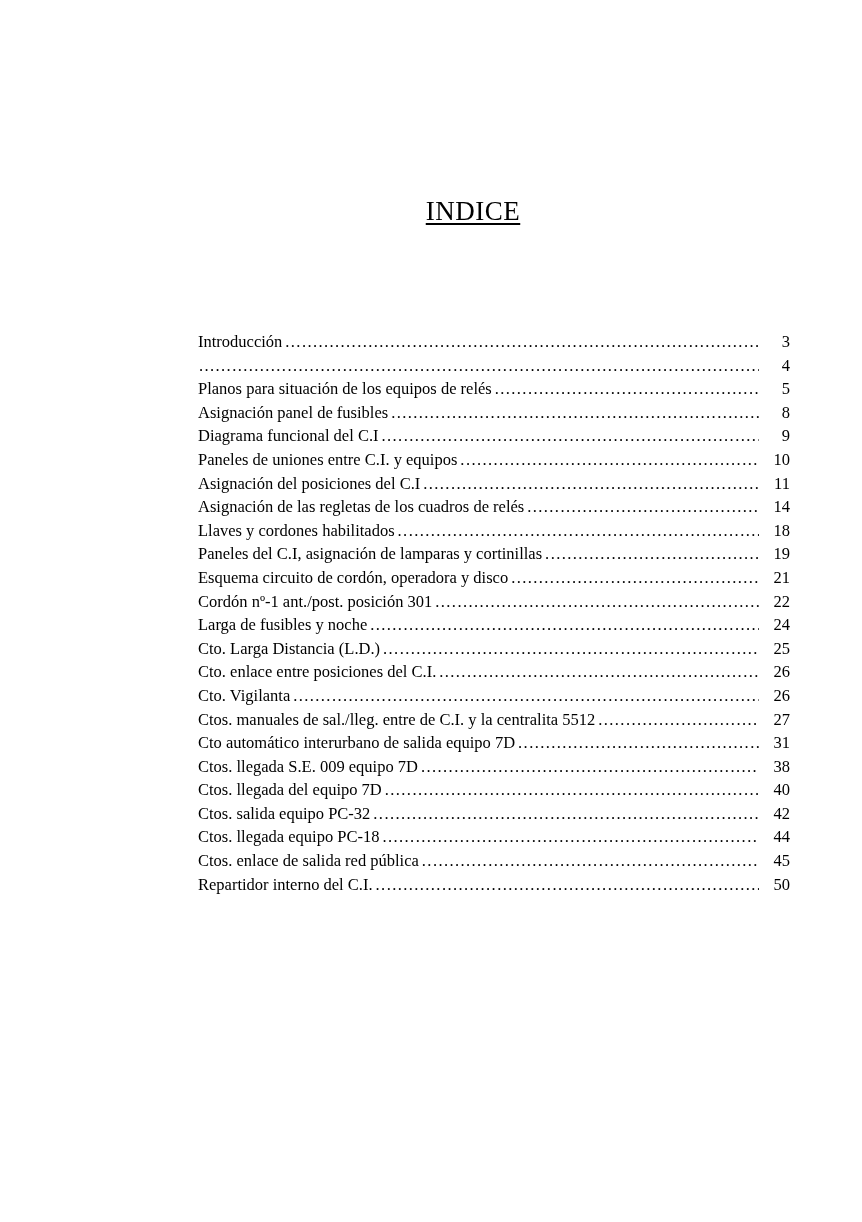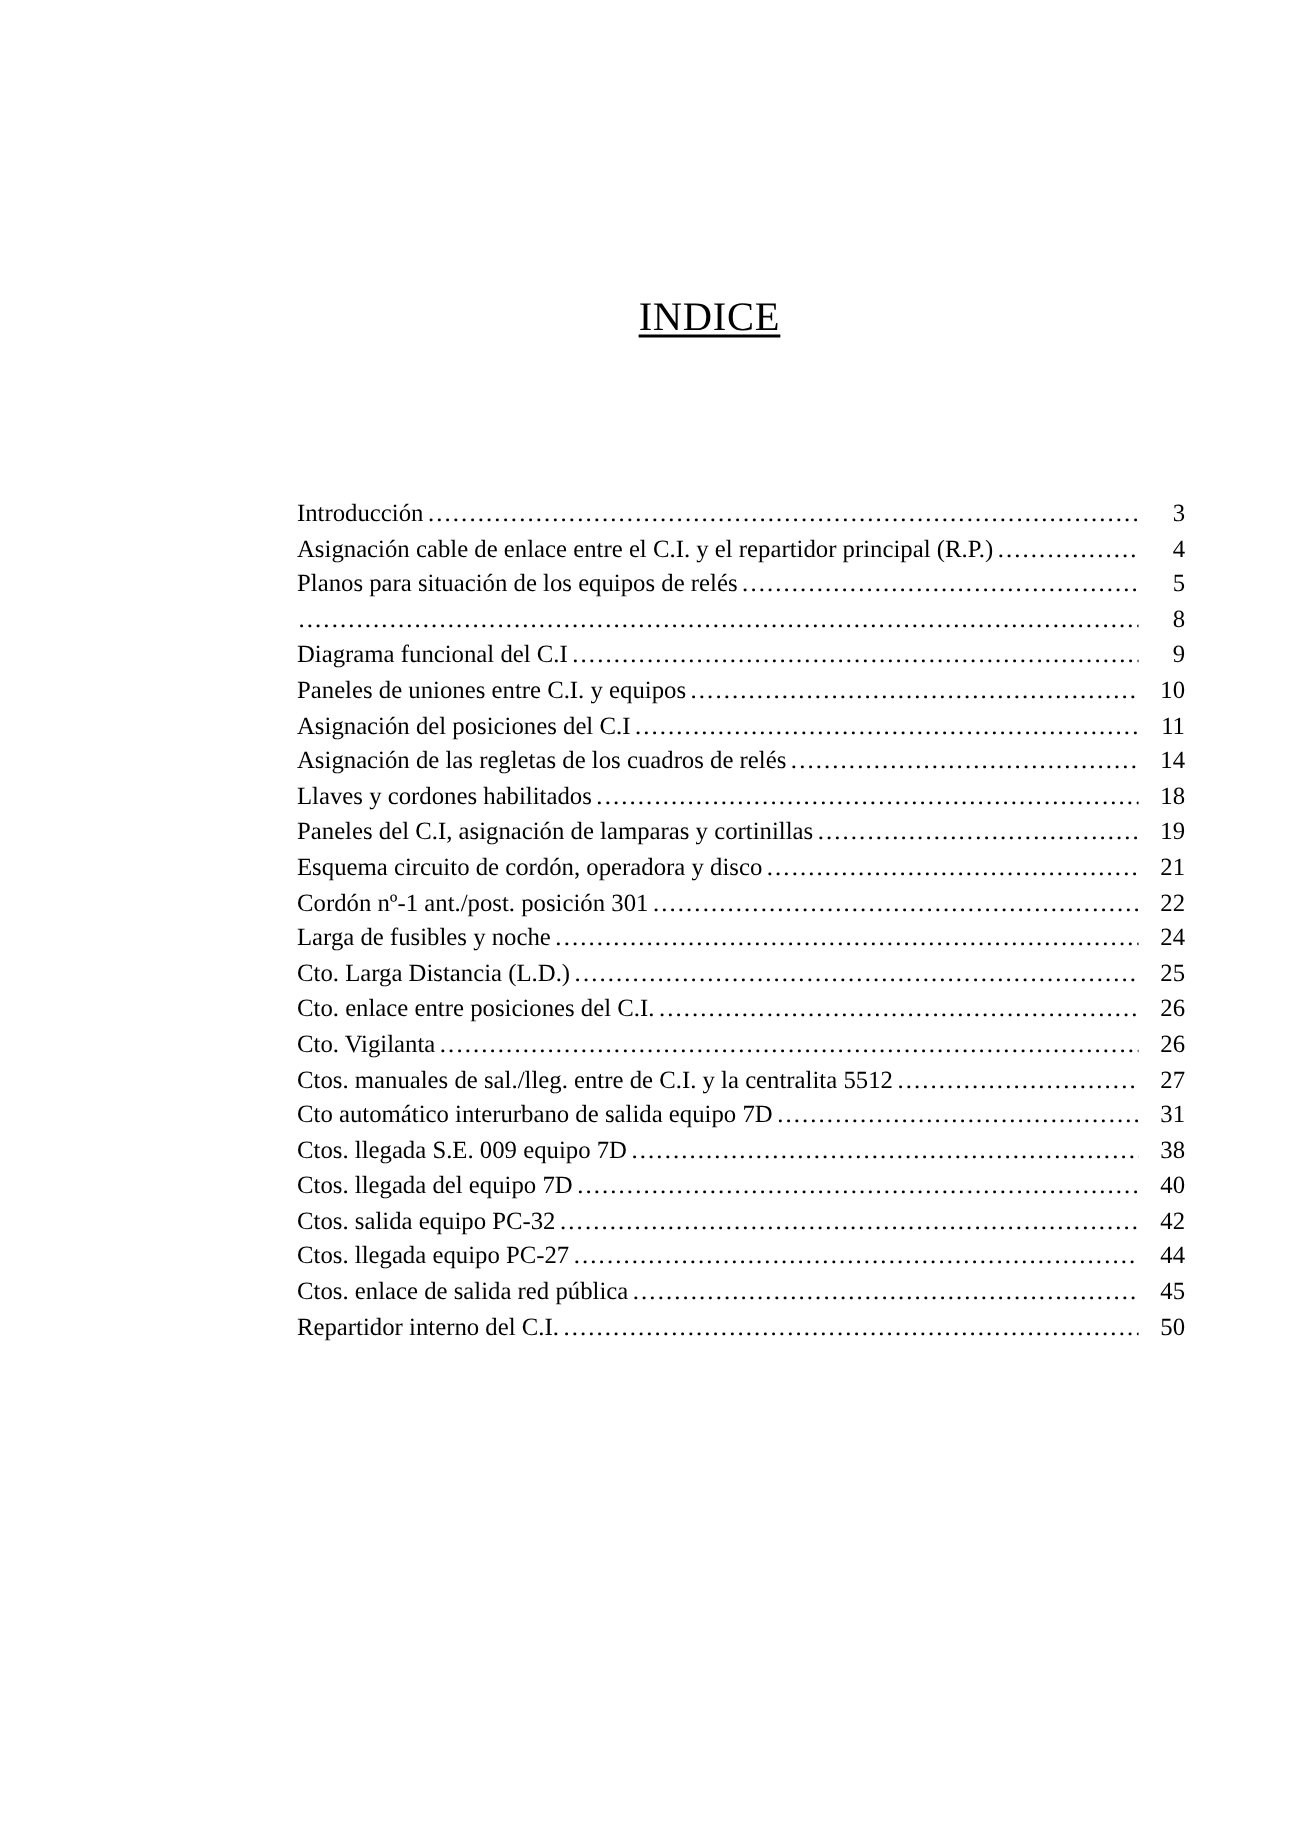--- a/index.html
+++ b/index.html
@@ -79,30 +79,30 @@
     <span>INDICE</span>
   </div>
 
   <div class="toc">
       <div class="toc-entry">
         <span class="toc-text">Introducción</span>
         <span class="toc-leader">................................................................................................................................................................</span>
         <span class="toc-page">3</span>
       </div>
       <div class="toc-entry">
-        <span class="toc-text">Asignación cable de enlace entre el C.I. y el repartidor principal (R.P.)</span>
         <span class="toc-leader">................................................................................................................................................................</span>
         <span class="toc-page">4</span>
       </div>
       <div class="toc-entry">
         <span class="toc-text">Planos para situación de los equipos de relés</span>
         <span class="toc-leader">................................................................................................................................................................</span>
         <span class="toc-page">5</span>
       </div>
       <div class="toc-entry">
+        <span class="toc-text">Asignación panel de fusibles</span>
         <span class="toc-leader">................................................................................................................................................................</span>
         <span class="toc-page">8</span>
       </div>
       <div class="toc-entry">
         <span class="toc-text">Diagrama funcional del C.I</span>
         <span class="toc-leader">................................................................................................................................................................</span>
         <span class="toc-page">9</span>
       </div>
       <div class="toc-entry">
         <span class="toc-text">Paneles de uniones entre C.I. y equipos</span>
@@ -178,21 +178,21 @@
         <span class="toc-text">Ctos. llegada del equipo 7D</span>
         <span class="toc-leader">................................................................................................................................................................</span>
         <span class="toc-page">40</span>
       </div>
       <div class="toc-entry">
         <span class="toc-text">Ctos. salida equipo PC-32</span>
         <span class="toc-leader">................................................................................................................................................................</span>
         <span class="toc-page">42</span>
       </div>
       <div class="toc-entry">
-        <span class="toc-text">Ctos. llegada equipo PC-27</span>
+        <span class="toc-text">Ctos. llegada equipo PC-18</span>
         <span class="toc-leader">................................................................................................................................................................</span>
         <span class="toc-page">44</span>
       </div>
       <div class="toc-entry">
         <span class="toc-text">Ctos. enlace de salida red pública</span>
         <span class="toc-leader">................................................................................................................................................................</span>
         <span class="toc-page">45</span>
       </div>
       <div class="toc-entry">
         <span class="toc-text">Repartidor interno del C.I.</span>

